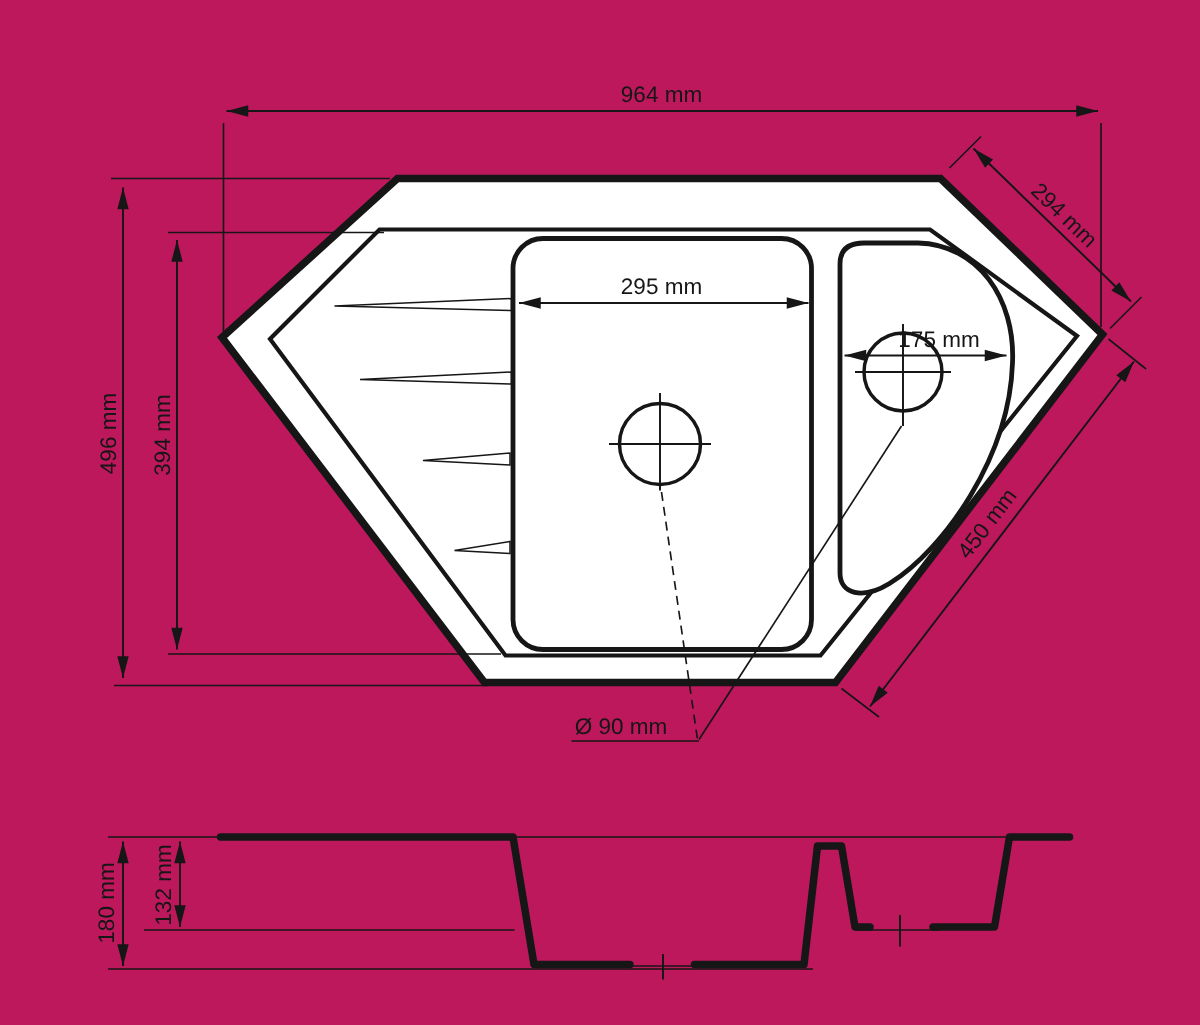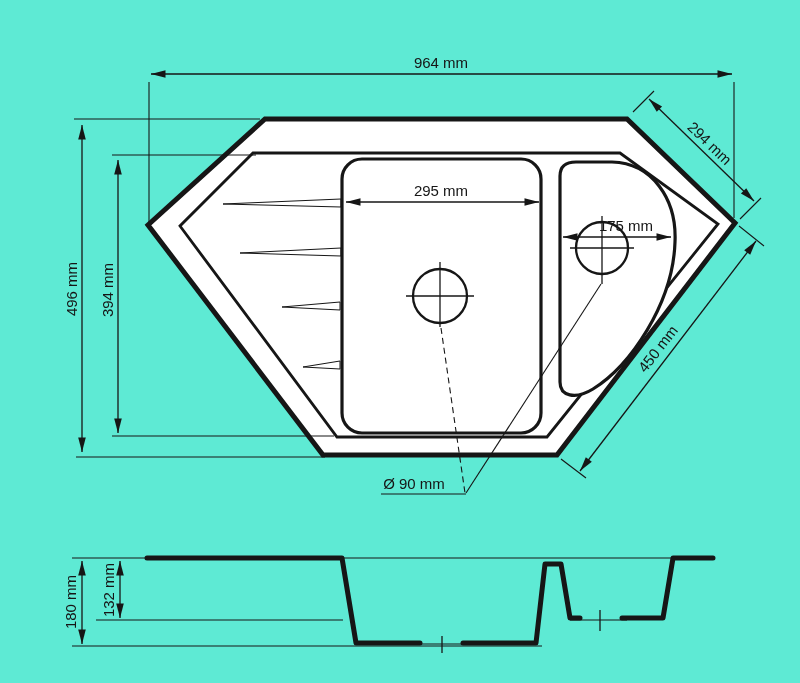--- a/index.html
+++ b/index.html
@@ -1,16 +1,16 @@
 <!DOCTYPE html>
 <html><head>
 <meta charset="utf-8">
 <style>
   html,body{margin:0;padding:0;background:#fff;}
-  .stage{position:relative;width:800px;height:683px;background:#5eead4;overflow:hidden;
+  .stage{position:relative;width:800px;height:683px;background:#be185d;overflow:hidden;
          font-family:"Liberation Sans", sans-serif;}
   svg{display:block;}
   text{fill:#161616;font-family:"Liberation Sans", sans-serif;font-size:15px;}
   .thick{stroke:#161616;stroke-width:5;fill:none;stroke-linejoin:round;stroke-linecap:round;}
   .thickfill{stroke:#161616;stroke-width:5;fill:#fff;stroke-linejoin:miter;}
   .med{stroke:#161616;stroke-width:2.8;fill:none;stroke-linejoin:miter;}
   .bowl{stroke:#161616;stroke-width:3.2;fill:#fff;}
   .thin{stroke:#161616;stroke-width:1.1;fill:none;}
   .dim{stroke:#161616;stroke-width:1.3;fill:none;}
   .groove{stroke:#161616;stroke-width:1;fill:#fff;}

